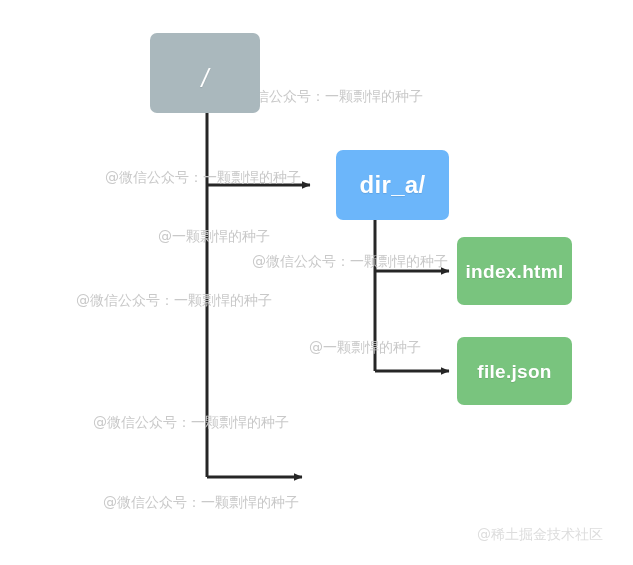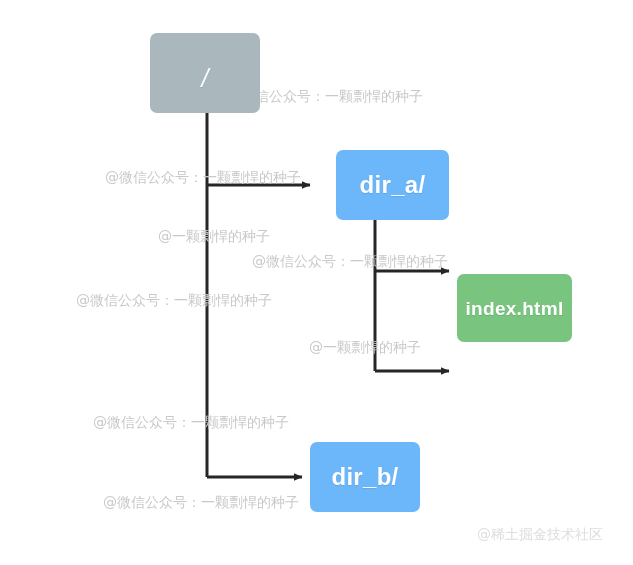--- a/index.html
+++ b/index.html
@@ -70,21 +70,20 @@
     width: 110px;
     height: 70px;
     background: #6cb6fa;
   }
   #node-index-html {
     left: 457px;
     top: 237px;
     width: 115px;
     height: 68px;
     background: #79c47e;
-    margin-top: 37px;
   }
   #node-file-json {
     left: 457px;
     top: 337px;
     width: 115px;
     height: 68px;
     background: #79c47e;
   }
   #node-dir-a .node-label,
   #node-dir-b .node-label {
@@ -146,24 +145,24 @@
   </div>
 
   <div class="node" id="node-dir-a">
     <span class="node-label">dir_a/</span>
   </div>
 
   <div class="node" id="node-index-html">
     <span class="node-label">index.html</span>
   </div>
 
+  <div class="node" id="node-file-json">
+    <span class="node-label">file.json</span>
+  </div>
 
-  <div class="node" id="node-dir-b">
-    <span class="node-label">dir_b/</span>
-  </div>
 
   <span class="watermark" id="wm-root">@微信公众号：一颗剽悍的种子</span>
   <span class="watermark" id="wm-dir-a">@微信公众号：一颗剽悍的种子</span>
   <span class="watermark" id="wm-mid1">@一颗剽悍的种子</span>
   <span class="watermark" id="wm-index">@微信公众号：一颗剽悍的种子</span>
   <span class="watermark" id="wm-mid2">@微信公众号：一颗剽悍的种子</span>
   <span class="watermark" id="wm-file">@一颗剽悍的种子</span>
   <span class="watermark" id="wm-dirb-a">@微信公众号：一颗剽悍的种子</span>
   <span class="watermark" id="wm-dirb-b">@微信公众号：一颗剽悍的种子</span>
   <span class="watermark dim" id="wm-corner">@稀土掘金技术社区</span>

